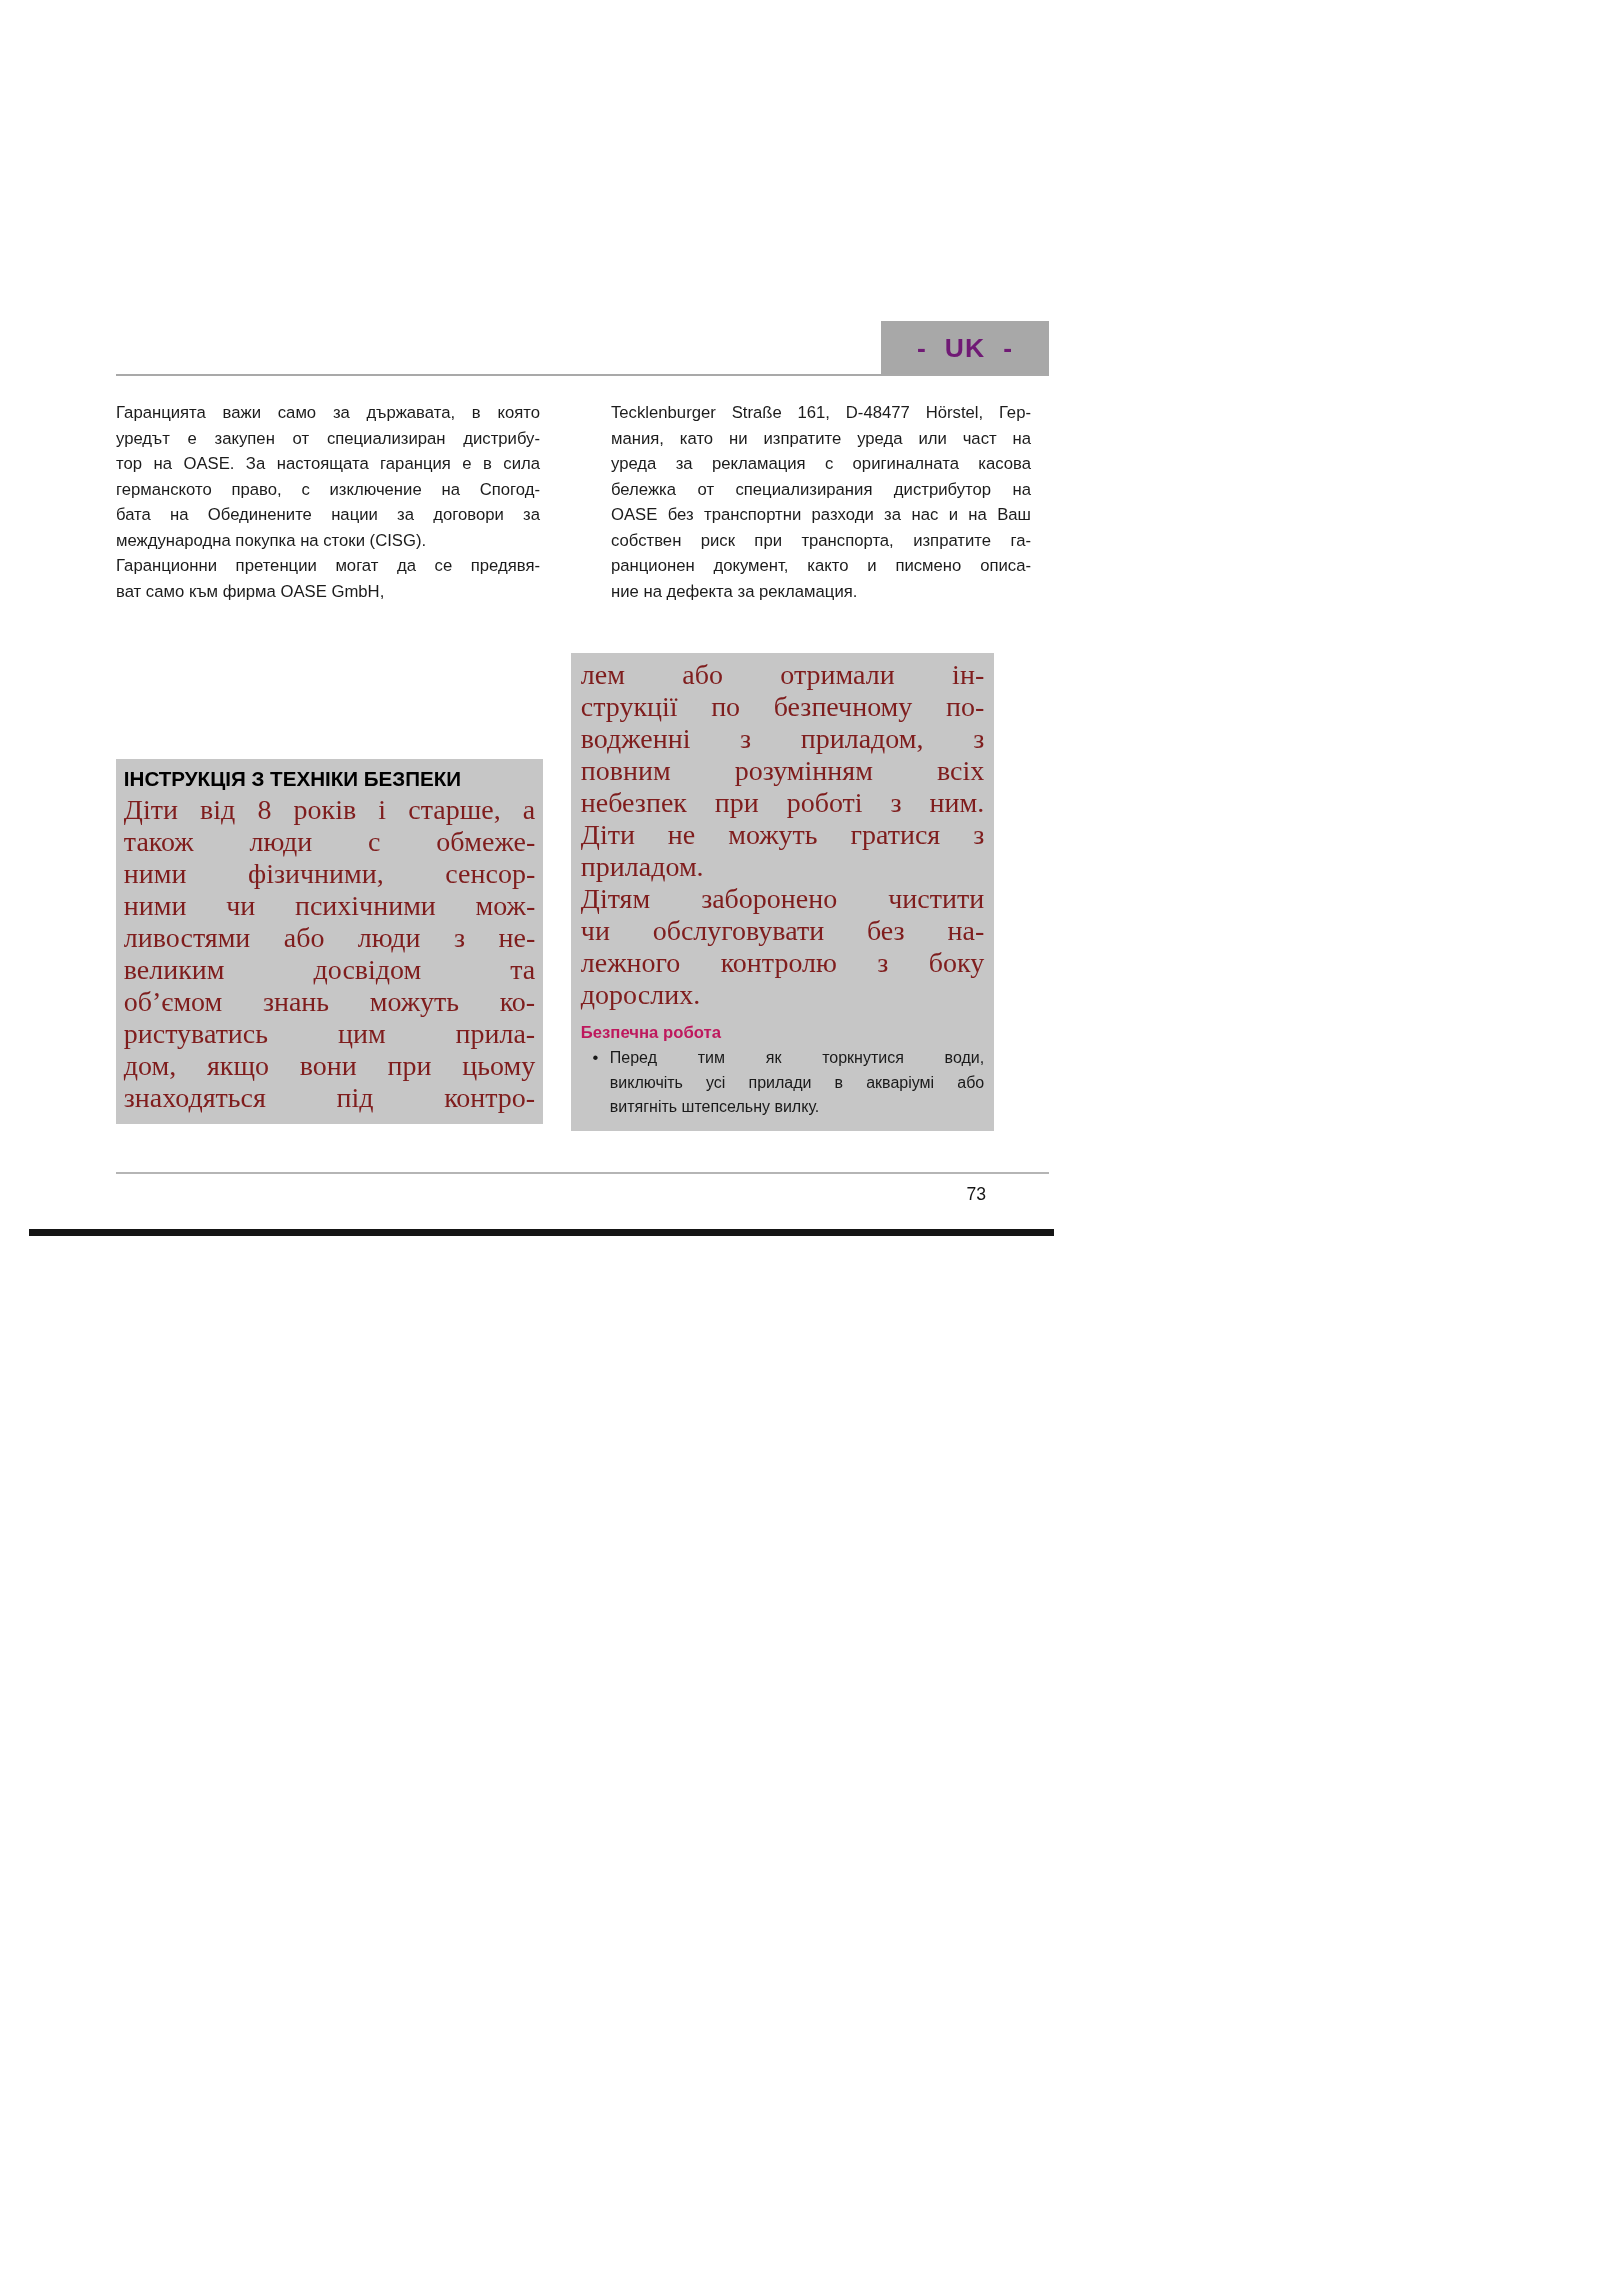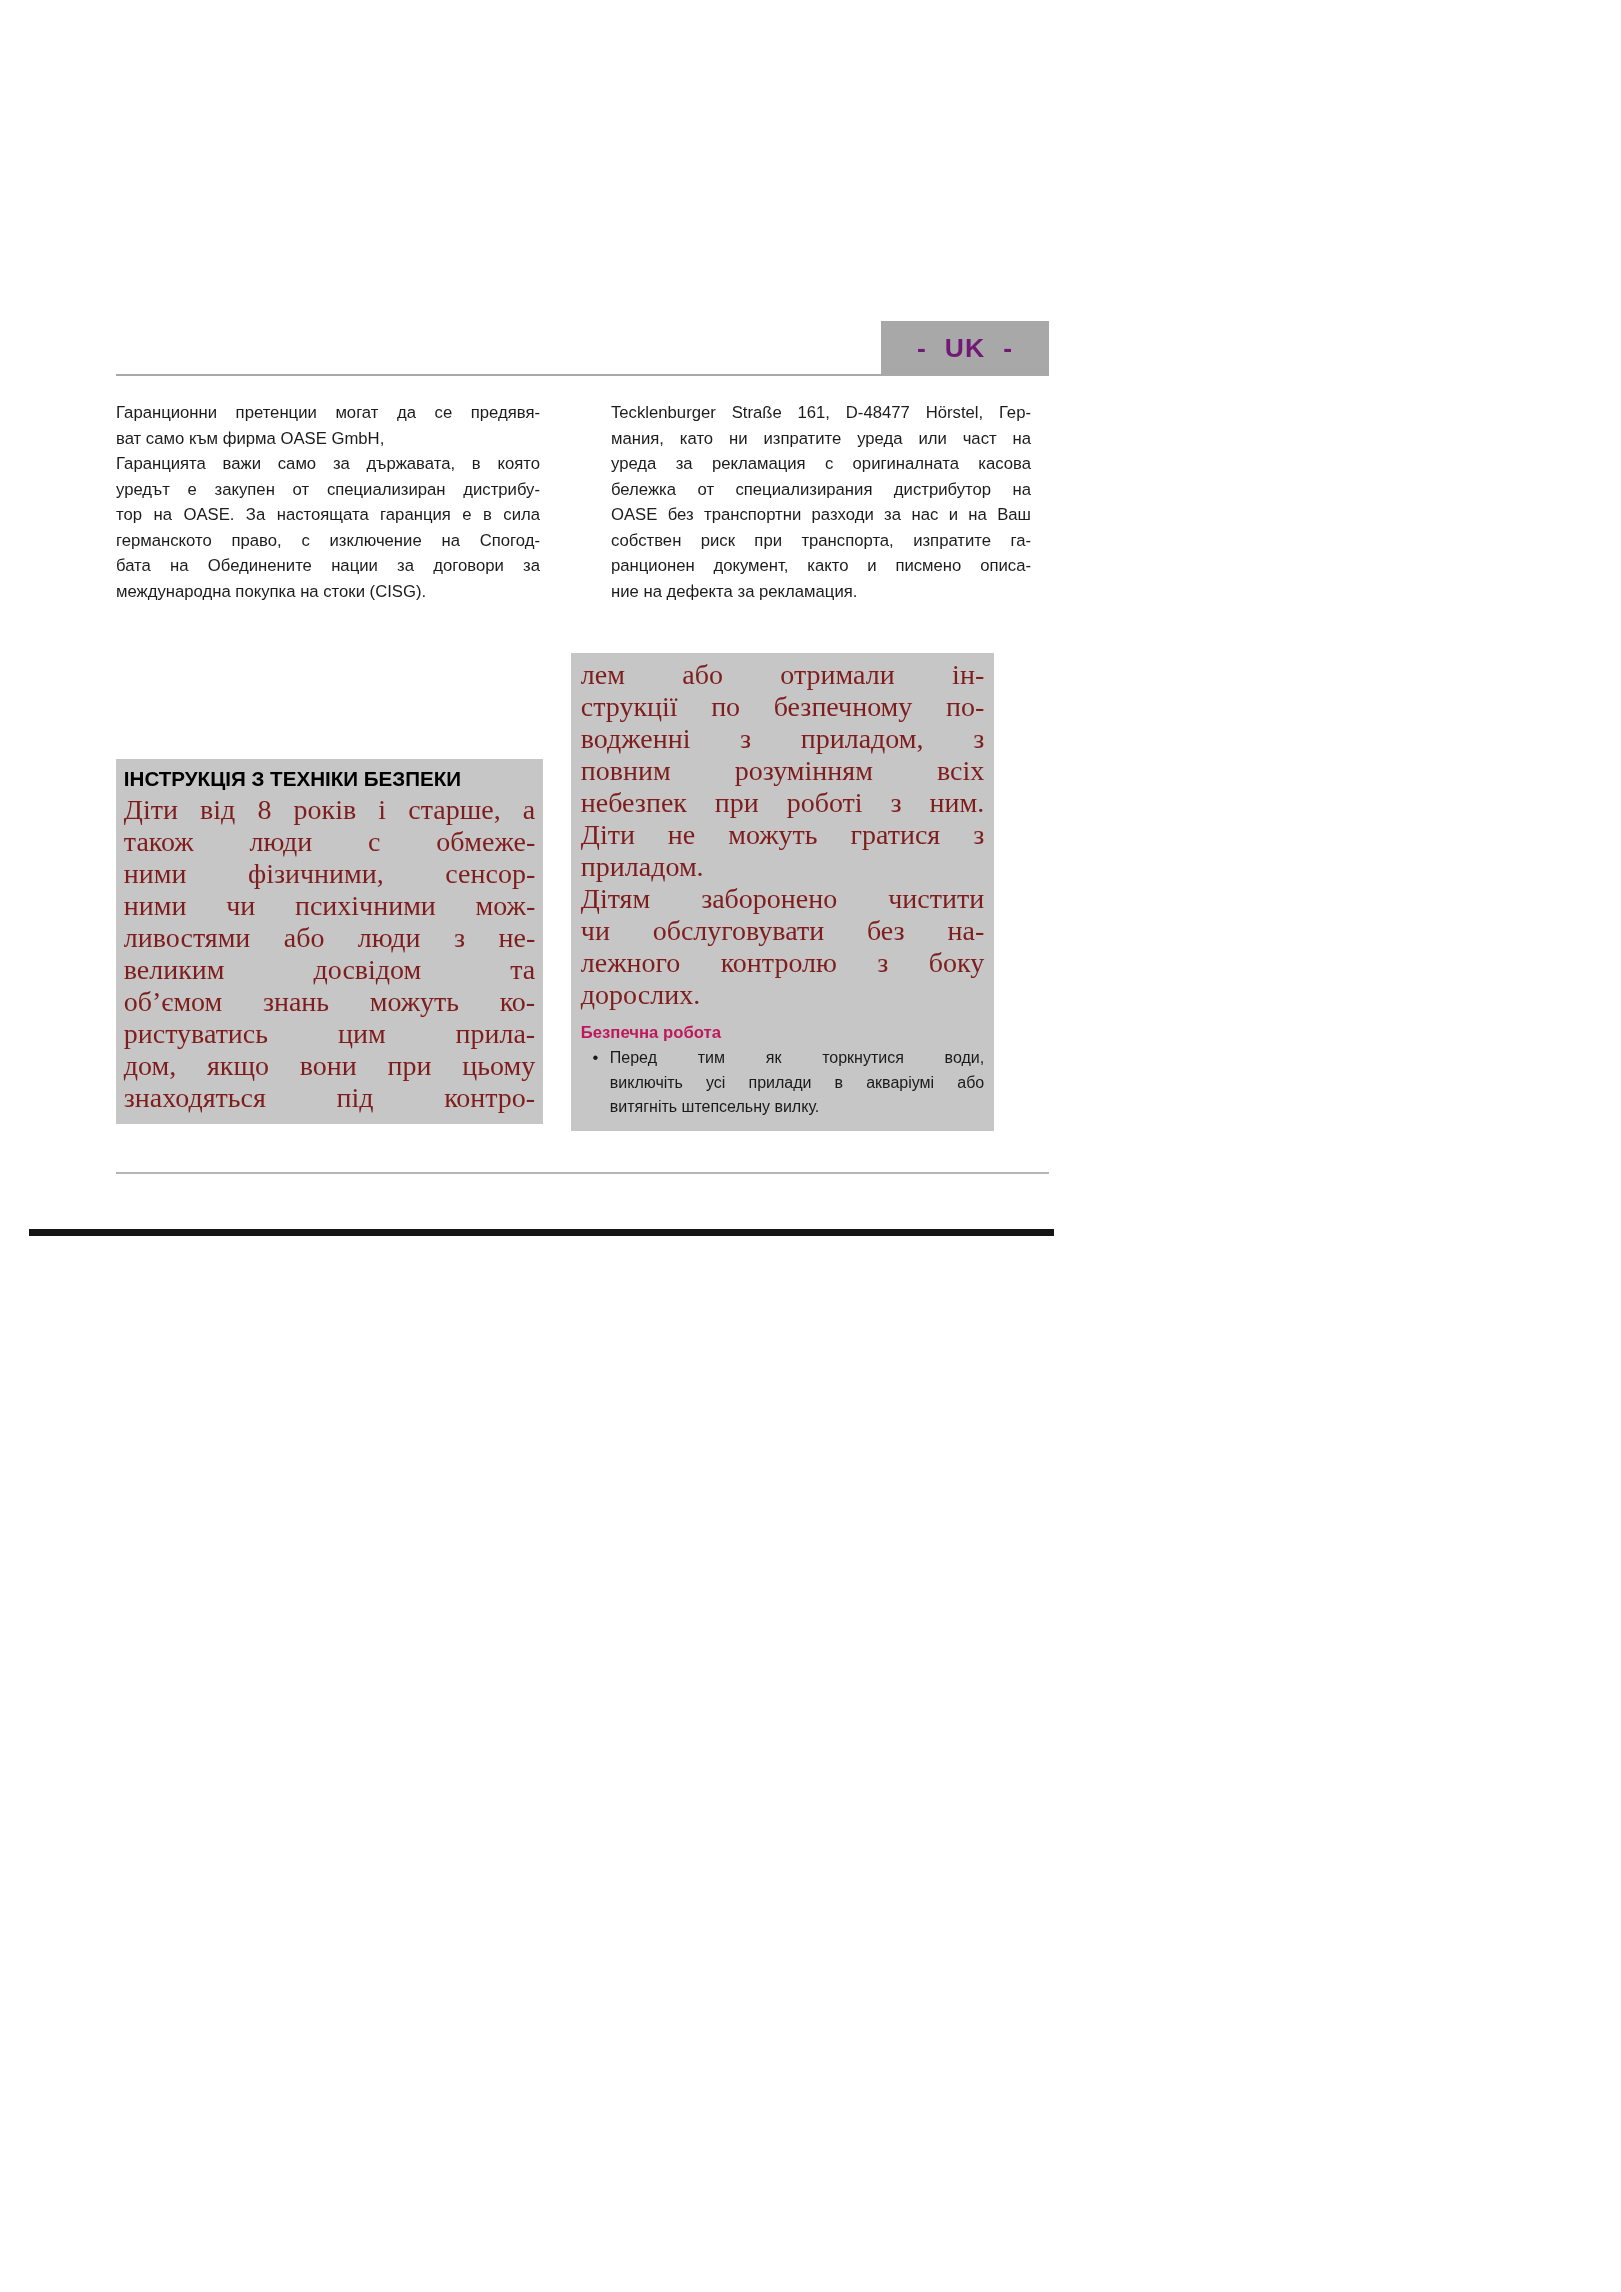--- a/index.html
+++ b/index.html
@@ -102,31 +102,31 @@
 </head>
 <body>
 
 <div class="page">
 
   <div class="lang-badge" data-bind="badge.label">- UK -</div>
 
   <div class="rule rule-top"></div>
 
   <div class="warranty-left body-text">
-    <div class="para" data-bind-lines="warranty.left_p2">
-        <div class="tline">Гаранционни претенции могат да се предявя-</div>
-        <div class="tline">ват само към фирма OASE GmbH,</div>
-      </div>
     <div class="para" data-bind-lines="warranty.left_p1">
         <div class="tline">Гаранцията важи само за държавата, в която</div>
         <div class="tline">уредът е закупен от специализиран дистрибу-</div>
         <div class="tline">тор на OASE. За настоящата гаранция е в сила</div>
         <div class="tline">германското право, с изключение на Спогод-</div>
         <div class="tline">бата на Обединените нации за договори за</div>
         <div class="tline">международна покупка на стоки (CISG).</div>
+      </div>
+    <div class="para" data-bind-lines="warranty.left_p2">
+        <div class="tline">Гаранционни претенции могат да се предявя-</div>
+        <div class="tline">ват само към фирма OASE GmbH,</div>
       </div>
   </div>
 
   <div class="warranty-right body-text">
     <div class="para" data-bind-lines="warranty.right_p1">
         <div class="tline">Tecklenburger Straße 161, D-48477 Hörstel, Гер-</div>
         <div class="tline">мания, като ни изпратите уреда или част на</div>
         <div class="tline">уреда за рекламация с оригиналната касова</div>
         <div class="tline">бележка от специализирания дистрибутор на</div>
         <div class="tline">OASE без транспортни разходи за нас и на Ваш</div>
@@ -173,17 +173,18 @@
       <div class="bullet-text" data-bind-lines="safe_work.bullet_text">
           <div class="tline">Перед тим як торкнутися води,</div>
           <div class="tline">виключіть усі прилади в акваріумі або</div>
           <div class="tline">витягніть штепсельну вилку.</div>
         </div>
     </div>
   </div>
 
   <div class="rule rule-bottom"></div>
 
+  <div class="page-number" data-bind="footer.page_number">73</div>
 
   <div class="black-bar"></div>
 
 </div>
 
 
 </body></html>

